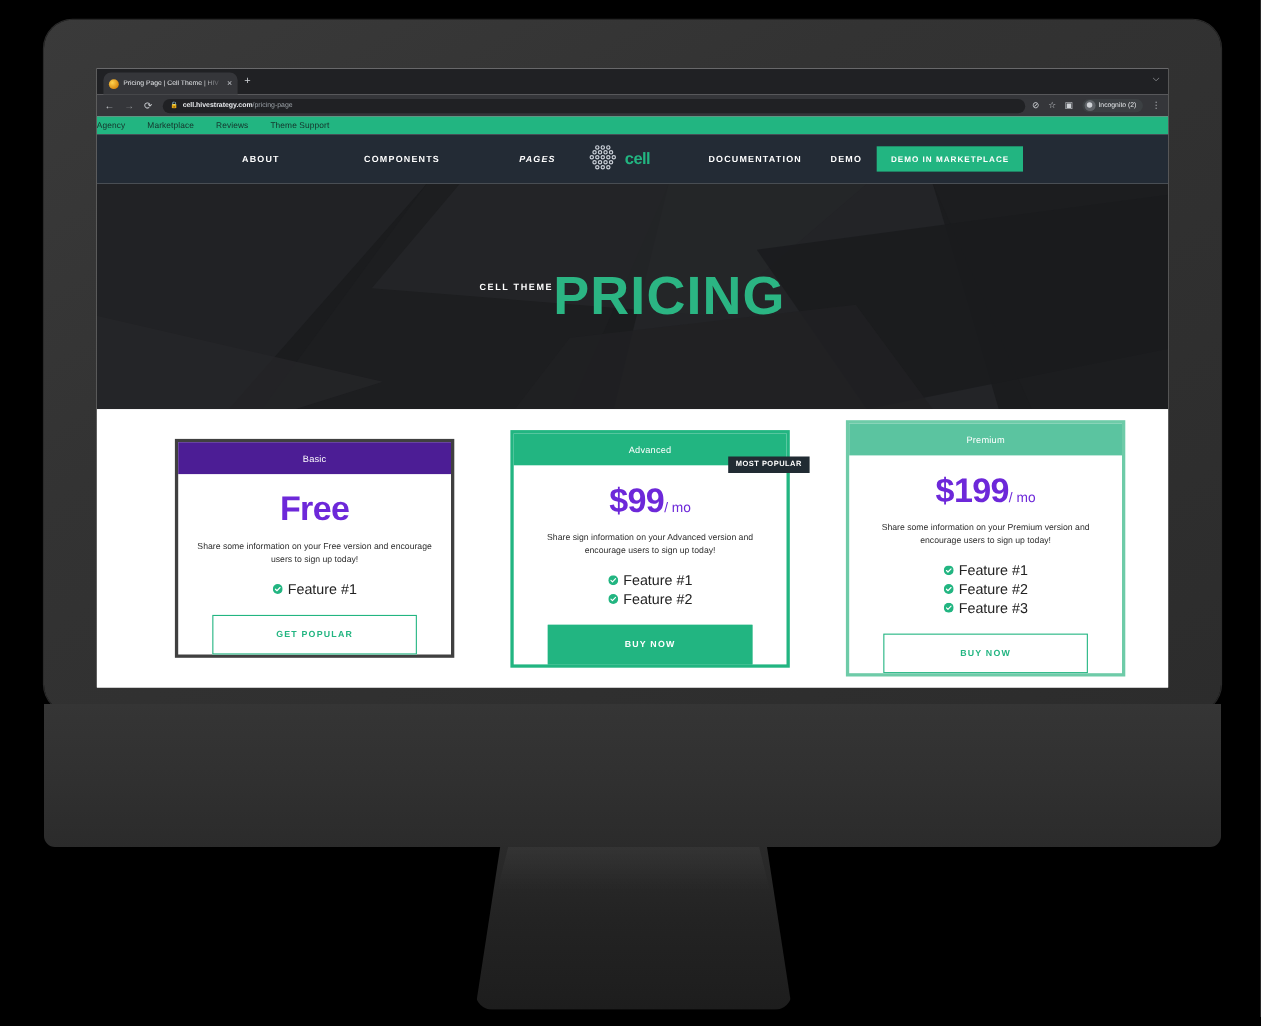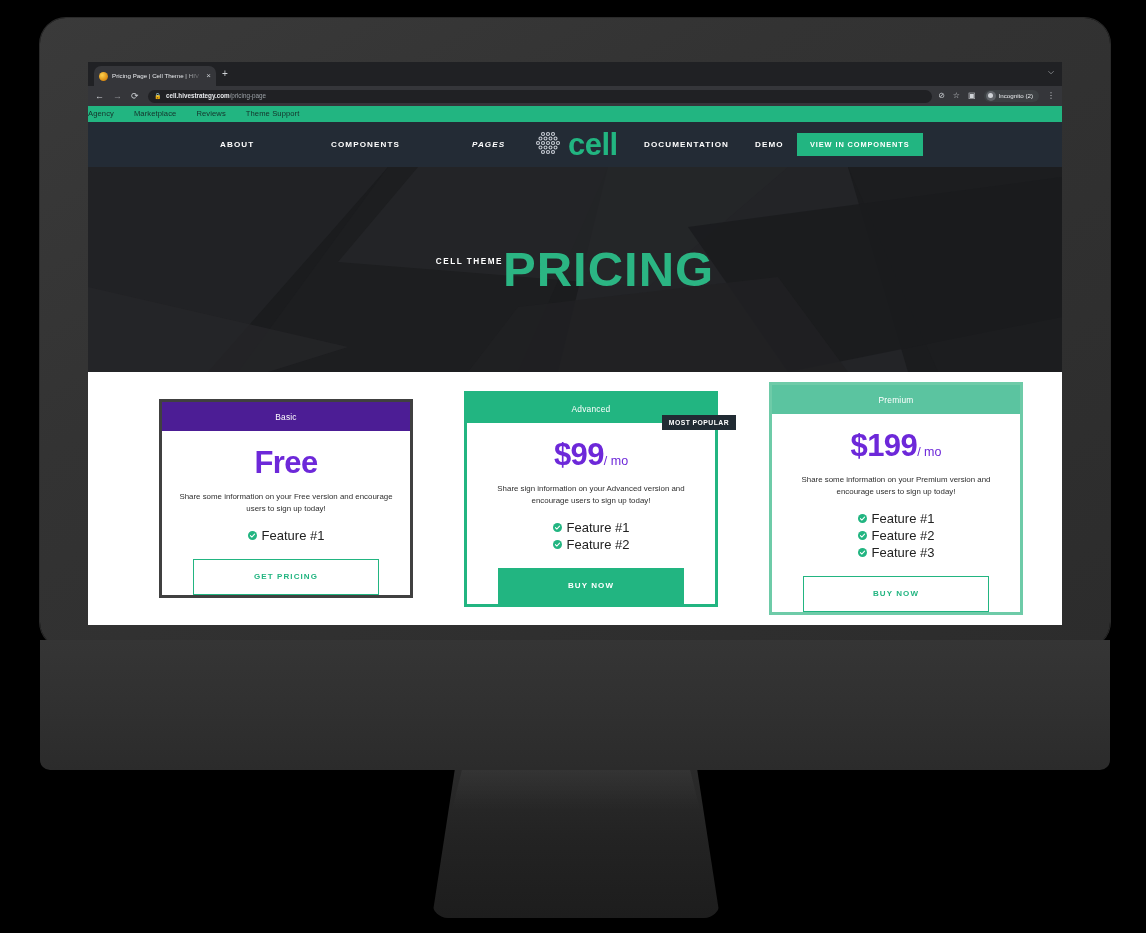--- a/index.html
+++ b/index.html
@@ -61,21 +61,21 @@
   .topbar{height:16px;background:#22B581;display:flex;align-items:center;gap:20px;}
   .topbar a{font-size:7.6px;color:#15312a;text-decoration:none;line-height:1;letter-spacing:.1px;}
 
   .mainnav{height:45px;background:#232B35;display:flex;align-items:center;position:relative;}
   .mainnav .nv{font-size:8.1px;font-weight:bold;color:#fff;letter-spacing:1.1px;white-space:nowrap;}
   .nv-about{position:absolute;left:132px;}
   .nv-components{position:absolute;left:243px;}
   .nv-pages{position:absolute;left:384px;font-style:italic;}
   .brand{position:absolute;left:444px;display:flex;align-items:center;gap:6px;}
   .brand-logo{width:30px;height:30px;}
-  .brand-word{font-size:31px;font-weight:bold;color:#22B581;letter-spacing:-.5px;line-height:1;}
+  .brand-word{font-size:15px;font-weight:bold;color:#22B581;letter-spacing:-.5px;line-height:1;}
   .nv-doc{position:absolute;left:556px;}
   .nv-demo{position:absolute;left:667px;}
   .nv-cta{position:absolute;left:709px;background:#22B581;color:#fff;font-size:7.4px;
        font-weight:bold;letter-spacing:.9px;padding:7px 13px;white-space:nowrap;}
 
   .hero{height:205px;background:#1b1c1e;position:relative;overflow:hidden;
        display:flex;flex-direction:row;align-items:center;justify-content:center;}
   .hero svg{position:absolute;inset:0;width:100%;height:100%;}
   .hero-eyebrow{position:relative;font-size:8.2px;font-weight:bold;color:#fff;letter-spacing:1.5px;
        margin-bottom:17px;}
@@ -180,21 +180,21 @@
             <circle cx="23.5" cy="17.5" r="1.5"></circle>
           <circle cx="11" cy="22" r="1.5"></circle>
             <circle cx="16" cy="22" r="1.5"></circle>
             <circle cx="21" cy="22" r="1.5"></circle>
         </g>
       </svg>
       <span class="brand-word">cell</span>
     </div>
     <div class="nv nv-doc">DOCUMENTATION</div>
     <div class="nv nv-demo">DEMO</div>
-    <div class="nv-cta">VIEW IN COMPONENTS</div>
+    <div class="nv-cta">DEMO IN MARKETPLACE</div>
   </div>
 
   <div class="hero">
     <svg viewBox="0 0 974 205" preserveAspectRatio="none">
       <rect width="974" height="205" fill="#1b1c1e"></rect>
       <polygon points="0,0 300,0 120,205 0,205" fill="#212225"></polygon>
       <polygon points="300,0 520,0 430,205 150,205" fill="#1d1e20"></polygon>
       <polygon points="520,0 760,0 820,205 470,205" fill="#232427"></polygon>
       <polygon points="760,0 974,0 974,205 850,205" fill="#1c1d1f"></polygon>
       <polygon points="330,0 700,0 560,120 250,95" fill="#26272a" opacity=".75"></polygon>
@@ -219,21 +219,21 @@
           <div class="feats">
             <div class="feat">
               <svg class="chk" viewBox="0 0 16 16">
                   <circle cx="8" cy="8" r="8" fill="#22B581"></circle>
                   <path d="M4.3 8.3l2.4 2.4 5-5.2" fill="none" stroke="#fff" stroke-width="1.9" stroke-linecap="round" stroke-linejoin="round"></path>
                 </svg>
               <span>Feature #1</span>
             </div>
           </div>
           <div class="cta outline">
-            <span>GET PRICING</span>
+            <span>GET POPULAR</span>
           </div>
         </div>
       </div>
 
       <div class="card mid">
         <div class="card-head">
           <span>Advanced</span>
         </div>
         <div class="badge">MOST POPULAR</div>
         <div class="card-body">

